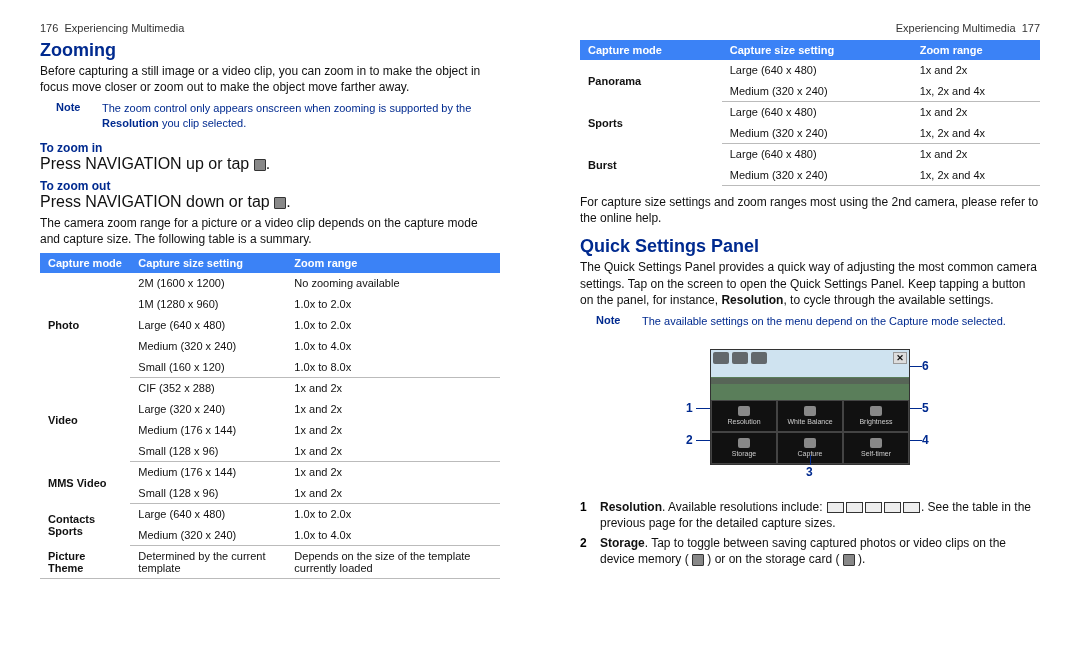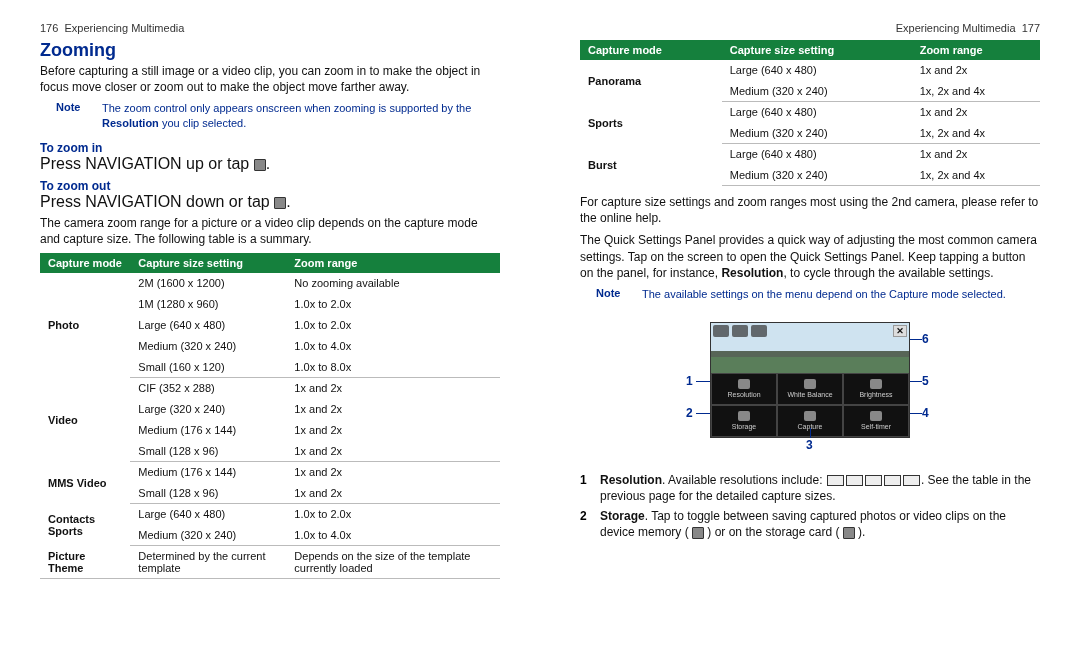--- a/index.html
+++ b/index.html
@@ -26,21 +26,21 @@
   .note-text { color: #002a8f; line-height: 1.35; }
   .note-text .bold { font-weight: bold; }
   .sub-head { color: #002a8f; font-weight: bold; font-size: 12px; margin-top: 6px; }
   .instr { font-size: 16px; margin-bottom: 4px; }
   .icon-box {
     display: inline-block; width: 12px; height: 12px; border: 1px solid #333;
     vertical-align: middle; background: #888; border-radius: 1px;
   }
   table.data { width: 100%; border-collapse: collapse; margin-top: 6px; font-size: 11px; }
   table.data th {
-    background: #15803d; color: #fff; text-align: left; padding: 4px 8px;
+    background: #3b82f6; color: #fff; text-align: left; padding: 4px 8px;
     font-weight: bold; font-size: 11px;
   }
   table.data td { padding: 4px 8px; border-bottom: 1px solid transparent; }
   table.data tr.sep td { border-bottom: 1px solid #bbb; }
   table.data td.mode { font-weight: bold; vertical-align: middle; }
 
   .figure {
     width: 200px; margin: 10px auto 6px auto; position: relative;
     border: 1px solid #333; background: #f2f2f2;
   }
@@ -213,20 +213,21 @@
         </tr>
         <tr class="sep">
           <td>Medium (320 x 240)</td>
           <td>1x, 2x and 4x</td>
         </tr>
       </tbody>
   </table>
 
   <p class="body" style="margin-top:8px;">For capture size settings and zoom ranges most using the 2nd camera, please refer to the online help.</p>
 
+  <h2 class="section-title" style="margin-top:10px;">Quick Settings Panel</h2>
   <p class="body">
     <span>The Quick Settings Panel provides a quick way of adjusting the most common camera settings. Tap on the screen to open the Quick Settings Panel. Keep tapping a button on the panel, for instance, </span><b>Resolution</b><span>, to cycle through the available settings.</span>
   </p>
 
   <div class="note-row">
     <div class="note-label">Note</div>
     <div class="note-text">The available settings on the menu depend on the Capture mode selected.</div>
   </div>
 
   <div class="figure-wrap">

